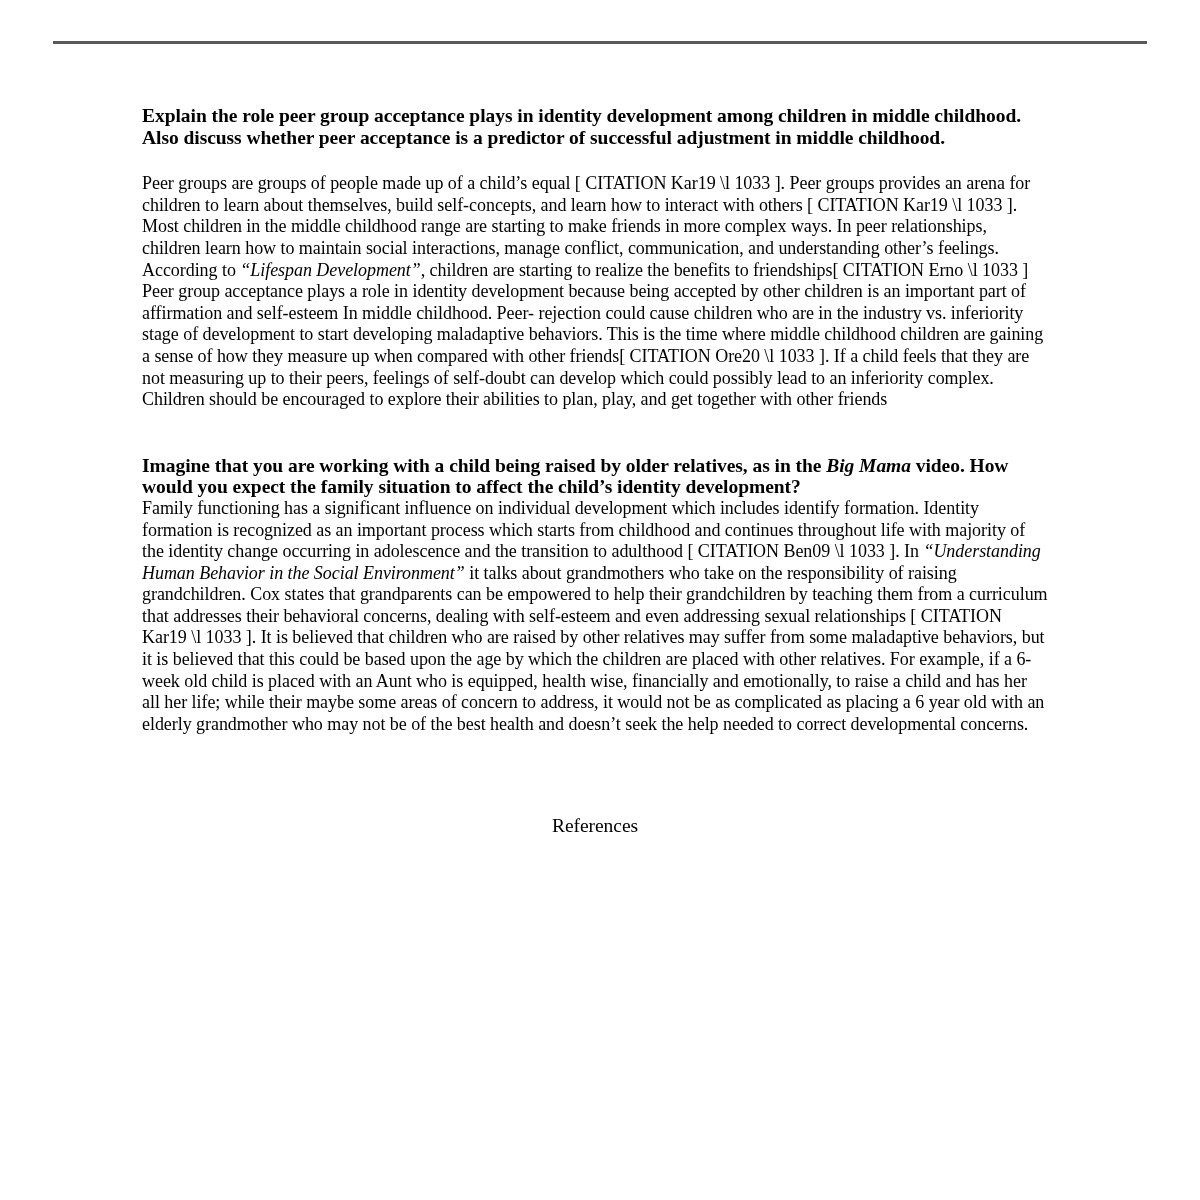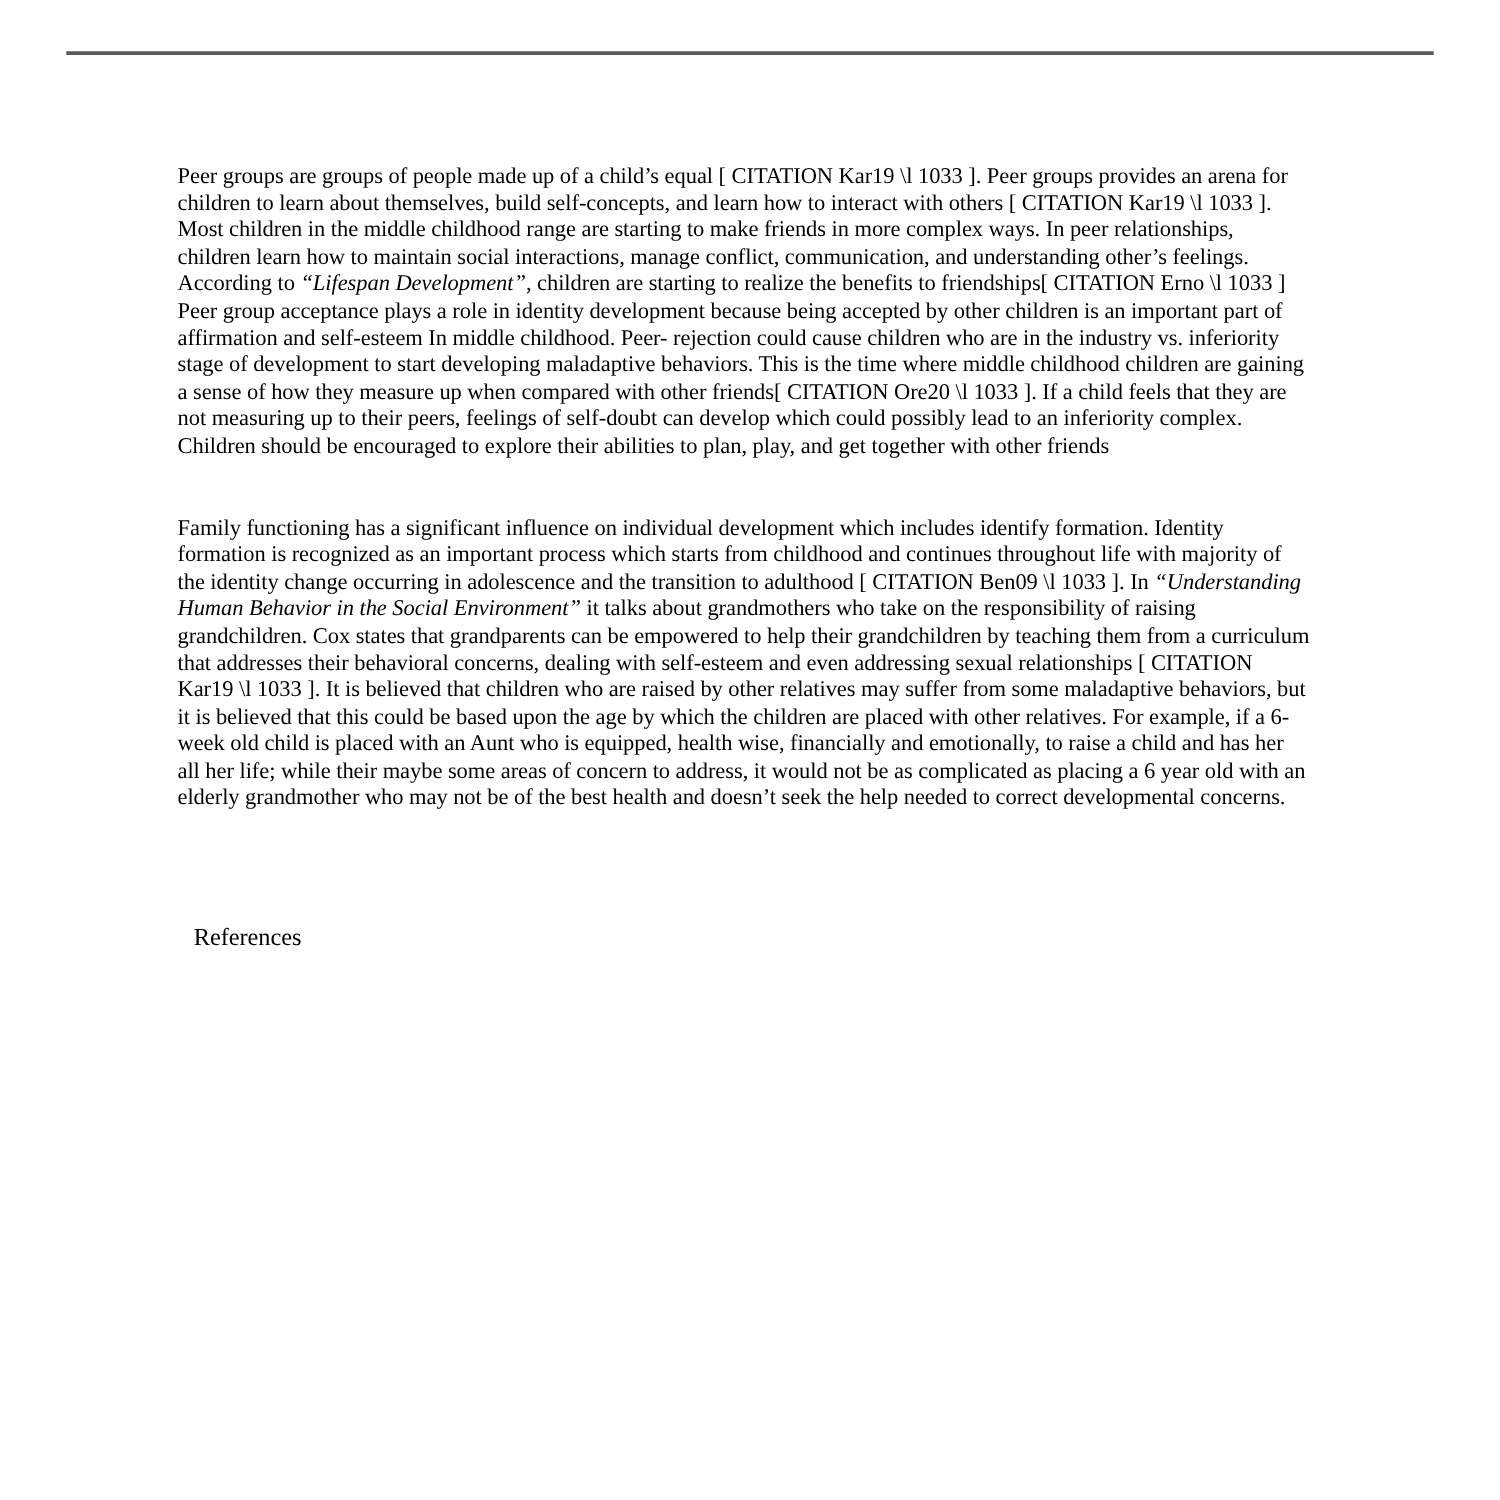--- a/index.html
+++ b/index.html
@@ -54,22 +54,22 @@
   }
   .body-par .ital {
     font-style: italic;
   }
   .gap-after-heading1 { height: 25px; }
   .gap-section { height: 44px; }
   .gap-before-refs { height: 78px; }
   .refs-title {
     font-size: 19.5px;
     line-height: 21.6px;
-    text-align: left;
-    margin: 13px;
+    text-align: center;
+    margin: 2px;
     letter-spacing: -0.05px;
   }
   .ref-entry {
     font-size: 19.5px;
     line-height: 21.6px;
     margin: 0;
     padding-left: 65px;
     text-indent: -65px;
     letter-spacing: -0.05px;
   }
@@ -77,27 +77,29 @@
 </style>
 </head>
 <body>
 
 <div class="page">
 
   <div class="header-rule"></div>
 
   <div class="content">
 
+    <p class="heading">Explain the role peer group acceptance plays in identity development among children in middle childhood. Also discuss whether peer acceptance is a predictor of successful adjustment in middle childhood.</p>
 
     <div class="gap-after-heading1"></div>
 
     <p class="body-par"><span>Peer groups are groups of people made up of a child’s equal [ CITATION Kar19 \l 1033 ]. Peer groups provides an arena for children to learn about themselves, build self-concepts, and learn how to interact with others [ CITATION Kar19 \l 1033 ]. Most children in the middle childhood range are starting to make friends in more complex ways. In peer relationships, children learn how to maintain social interactions, manage conflict, communication, and understanding other’s feelings.  According to </span><span class="ital">“Lifespan Development”</span><span>, children are starting to realize the benefits to friendships[ CITATION Erno \l 1033 ] Peer group acceptance plays a role in identity development because being accepted by other children is an important part of affirmation and self-esteem In middle childhood.  Peer- rejection could cause children who are in the industry vs. inferiority stage of development to start developing maladaptive behaviors. This is the time where middle childhood children are gaining a sense of how they measure up when compared with other friends[ CITATION Ore20 \l 1033 ]. If a child feels that they are not measuring up to their peers, feelings of self-doubt can develop which could possibly lead to an inferiority complex. Children should be encouraged to explore their abilities to plan, play, and get together with other friends</span></p>
 
     <div class="gap-section"></div>
 
+    <p class="heading"><span>Imagine that you are working with a child being raised by older relatives, as in the </span><span class="ital">Big Mama</span><span> video. How would you expect the family situation to affect the child’s identity development?</span></p>
 
     <p class="body-par"><span> Family functioning has a significant influence on individual development which includes identify formation. Identity formation is recognized as an important process which starts from childhood and continues throughout life with majority of the identity change occurring in adolescence and the transition to adulthood [ CITATION Ben09 \l 1033 ]. In </span><span class="ital">“Understanding Human Behavior in the Social Environment”</span><span> it talks about grandmothers who take on the responsibility of raising grandchildren. Cox states that grandparents can be empowered to help their grandchildren by teaching them from a curriculum that addresses their behavioral concerns, dealing with self-esteem and even addressing sexual relationships [ CITATION Kar19 \l 1033 ]. It is believed that children who are raised by other relatives may suffer from some maladaptive behaviors, but it is believed that this could be based upon the age by which the children are placed with other relatives. For example, if a 6- week old child is placed with an Aunt who is equipped, health wise, financially and emotionally,  to raise a child and has her all her life; while their maybe some areas of concern to address, it would not be as complicated as placing a 6 year old with an elderly grandmother who may not be of the best health and doesn’t seek the help needed to correct developmental concerns.</span></p>
 
     <div class="gap-before-refs"></div>
 
     <p class="refs-title">References</p>
 
 
   </div>
 </div>

